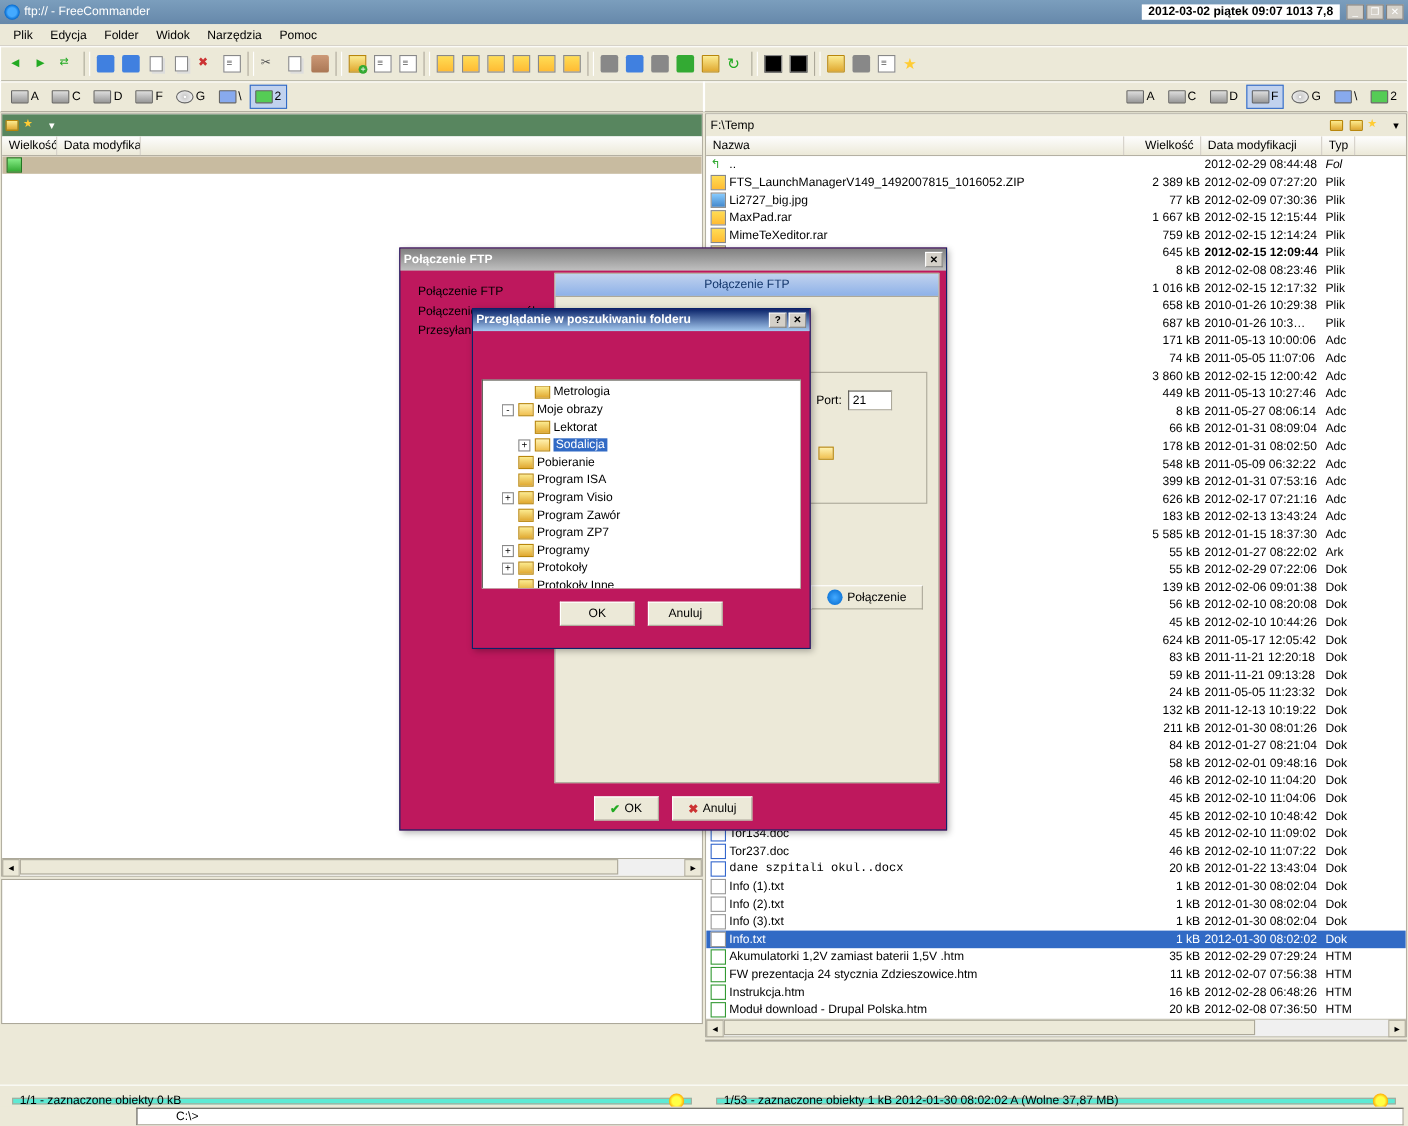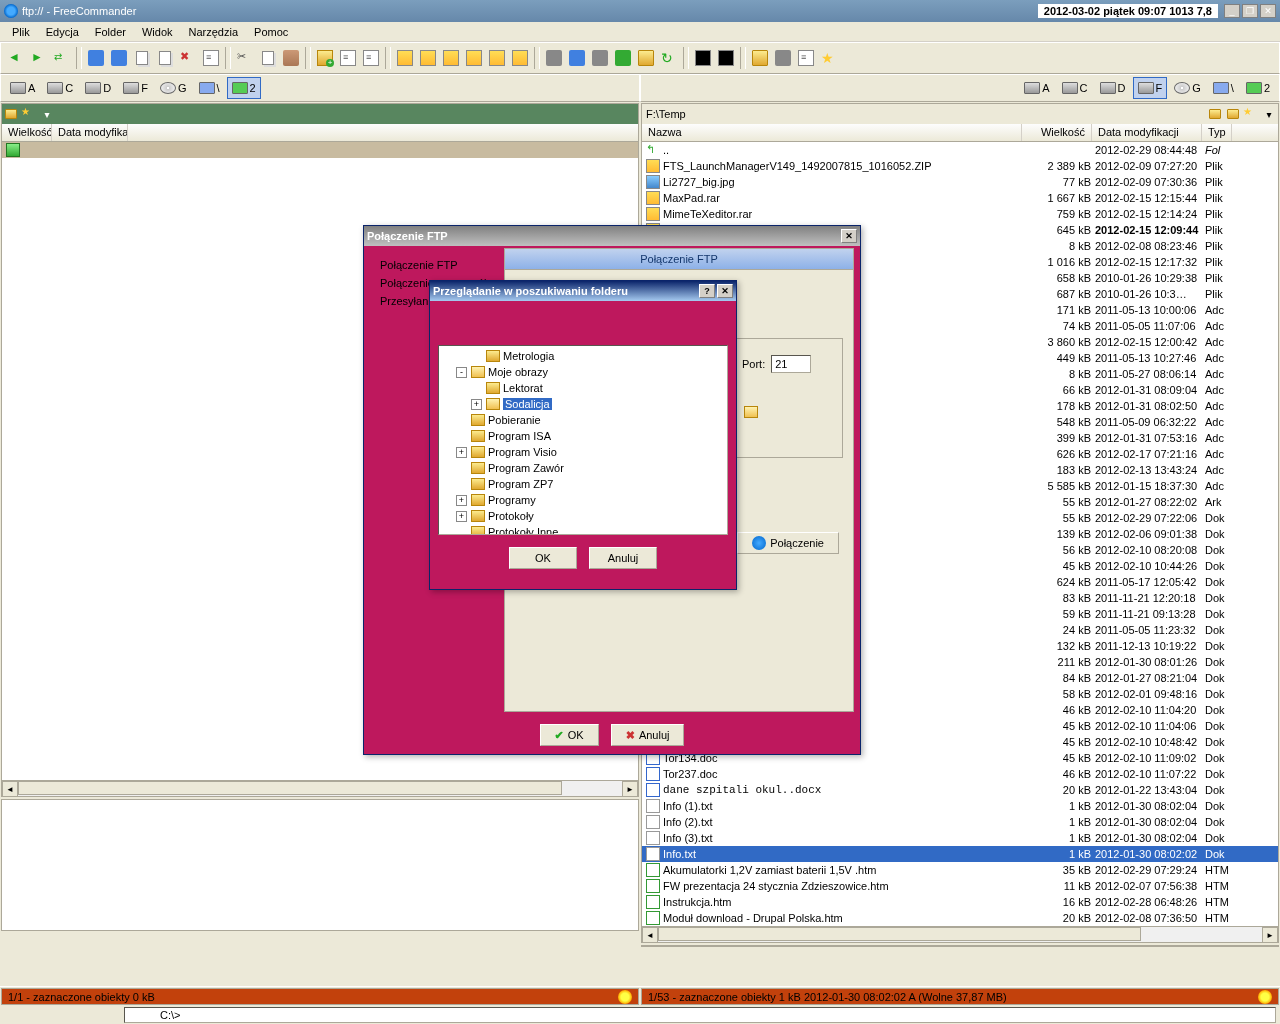--- a/index.html
+++ b/index.html
@@ -74,21 +74,21 @@
 .iftp { background:linear-gradient(#8e8,#3a3); border:1px solid #272; }
 .iup::before { content:"↰"; color:#3a3; }
 
 .hscroll { height:16px; background:#ece9d8; border-top:1px solid #aca899; display:flex; }
 .hs-btn { width:16px; height:16px; background:#ece9d8; border:1px solid #aca899; display:flex; align-items:center; justify-content:center; font-size:8px; }
 .hs-track { flex:1; background:#f0f0f0; position:relative; }
 .hs-thumb { position:absolute; height:14px; top:0; background:#ece9d8; border:1px solid #aca899; }
 .preview { height:132px; background:#fff; border:1px solid #aca899; margin:1px; }
 
 .statusbar { position:absolute; bottom:18px; left:0; right:0; height:20px; background:#ece9d8; display:flex; border-top:1px solid #fff; }
-.status-cell { flex:1; padding:2px 6px; border:1px solid #aca899; margin:1px; background:#c2410c; display:flex; align-items:center; justify-content:space-between;text-align:right; }
+.status-cell { flex:1; padding:2px 6px; border:1px solid #aca899; margin:11px; background:#5eead4; display:flex; align-items:center; justify-content:space-between;text-align:right; }
 .cmdbar { position:absolute; bottom:0; left:0; right:0; height:18px; background:#ece9d8; display:flex; align-items:center; padding:0 4px; }
 .cmdbar input { flex:1; border:1px inset #aca899; padding:1px 3px; margin-left:120px; }
 
 
 .dialog { position:absolute; background:#be185d; border:1px solid #0a246a; box-shadow:2px 2px 6px rgba(0,0,0,.3); }
 .dlg-title { height:20px; background:linear-gradient(#0a246a,#a6caf0); color:#fff; display:flex; align-items:center; justify-content:space-between; padding:0 3px; font-weight:bold; }
 .dlg-title.inactive { background:linear-gradient(#808080,#c0c0c0); }
 .dlg-close { width:16px; height:14px; background:#d4d0c8; border:1px solid #fff; border-bottom-color:#808080; border-right-color:#808080; display:flex; align-items:center; justify-content:center; font-size:9px; cursor:pointer; color:#000; }
 .dlg-body { padding:8px; }
 .tree { border:1px inset #aca899; background:#fff; height:190px; overflow:auto; padding:2px; }

